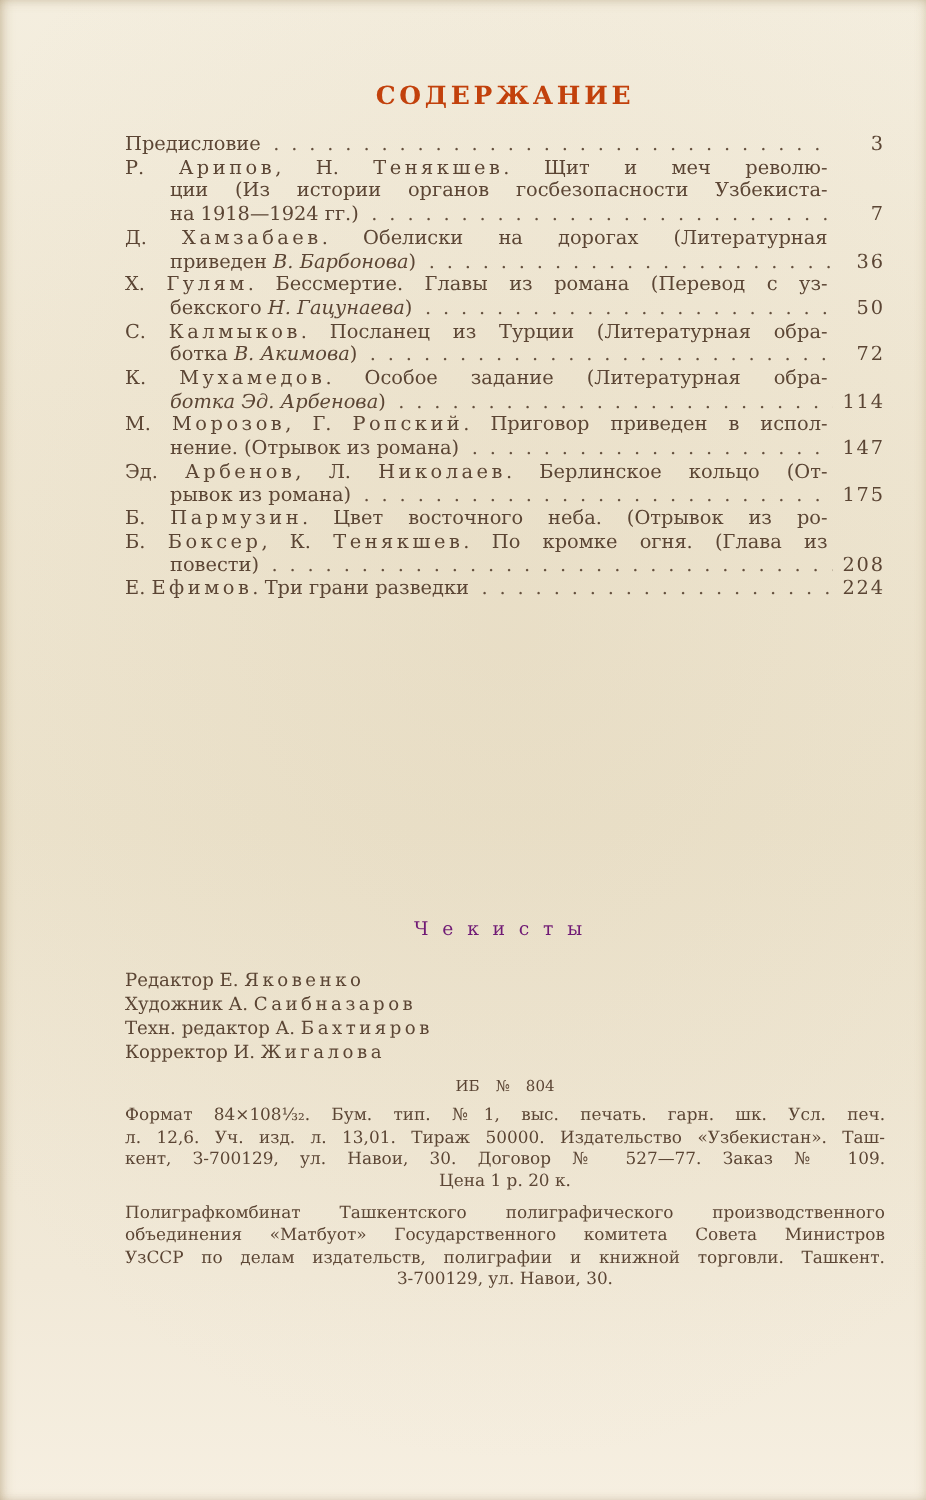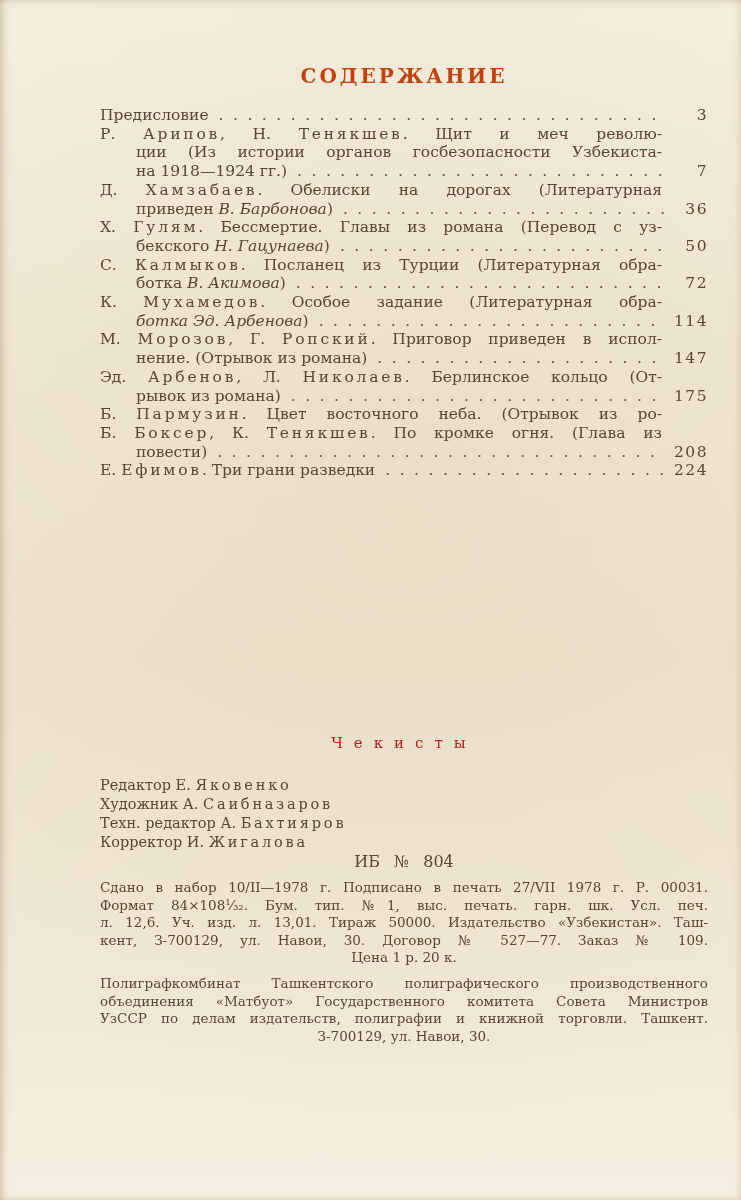--- a/index.html
+++ b/index.html
@@ -34,23 +34,23 @@
   .toc-line.last .lt{white-space:nowrap;}
   .leader{flex:1 1 auto;overflow:hidden;white-space:nowrap;margin:0 6px 0 10px;min-width:10px;color:#65503e;}
   .leader::after{
     content:"..................................................";
     letter-spacing:9.5px;
   }
   .pagenum{min-width:36px;text-align:right;letter-spacing:1.5px;white-space:nowrap;}
   .s-sp{letter-spacing:2.8px;}
   .s-i{font-style:italic;}
 
-  .book-title{margin-top:254px;text-align:center;font-size:15px;letter-spacing:11px;color:#b91c1c;}
+  .book-title{margin-top:254px;text-align:center;font-size:15px;letter-spacing:11px;color:#701a75;}
   .credits{margin-top:24px;text-align:left;font-size:14.5px;line-height:19px;}
-  .ib{text-align:center;font-size:16px;word-spacing:9px;}
+  .ib{margin-top:10px;text-align:center;font-size:12px;word-spacing:9px;}
 
   .imprint{margin-top:8px;font-size:13.5px;line-height:17.6px;}
   .printer{margin-top:8px;font-size:13.5px;line-height:17.6px;}
   .imp-line.just{text-align:justify;text-align-last:justify;}
   .imp-line.center{text-align:center;}
 </style>
 </head>
 <body>
 
 <div class="paper"></div>
@@ -145,21 +145,20 @@
   <div class="book-title">Чекисты</div>
   <div class="credits" id="credits">
       <div class="credit-line"><span class="seg s-n">Редактор Е. </span><span class="seg s-sp">Яковенко</span></div>
       <div class="credit-line"><span class="seg s-n">Художник А. </span><span class="seg s-sp">Саибназаров</span></div>
       <div class="credit-line"><span class="seg s-n">Техн. редактор А. </span><span class="seg s-sp">Бахтияров</span></div>
       <div class="credit-line"><span class="seg s-n">Корректор И. </span><span class="seg s-sp">Жигалова</span></div>
     </div>
   <div class="ib">ИБ № 804</div>
 
   <div class="imprint" id="imprint">
-      <div class="imp-line just">Сдано в набор 10/II—1978 г. Подписано в печать 27/VII 1978 г. Р. 00031.</div>
       <div class="imp-line just">Формат 84×108¹⁄₃₂. Бум. тип. №1, выс. печать. гарн. шк. Усл. печ.</div>
       <div class="imp-line just">л. 12,6. Уч. изд. л. 13,01. Тираж 50000. Издательство «Узбекистан». Таш-</div>
       <div class="imp-line just">кент, З-700129, ул. Навои, 30. Договор № 527—77. Заказ № 109.</div>
       <div class="imp-line center">Цена 1 р. 20 к.</div>
     </div>
   <div class="printer" id="printer">
       <div class="imp-line just">Полиграфкомбинат Ташкентского полиграфического производственного</div>
       <div class="imp-line just">объединения «Матбуот» Государственного комитета Совета Министров</div>
       <div class="imp-line just">УзССР по делам издательств, полиграфии и книжной торговли. Ташкент.</div>
       <div class="imp-line center">З-700129, ул. Навои, 30.</div>

